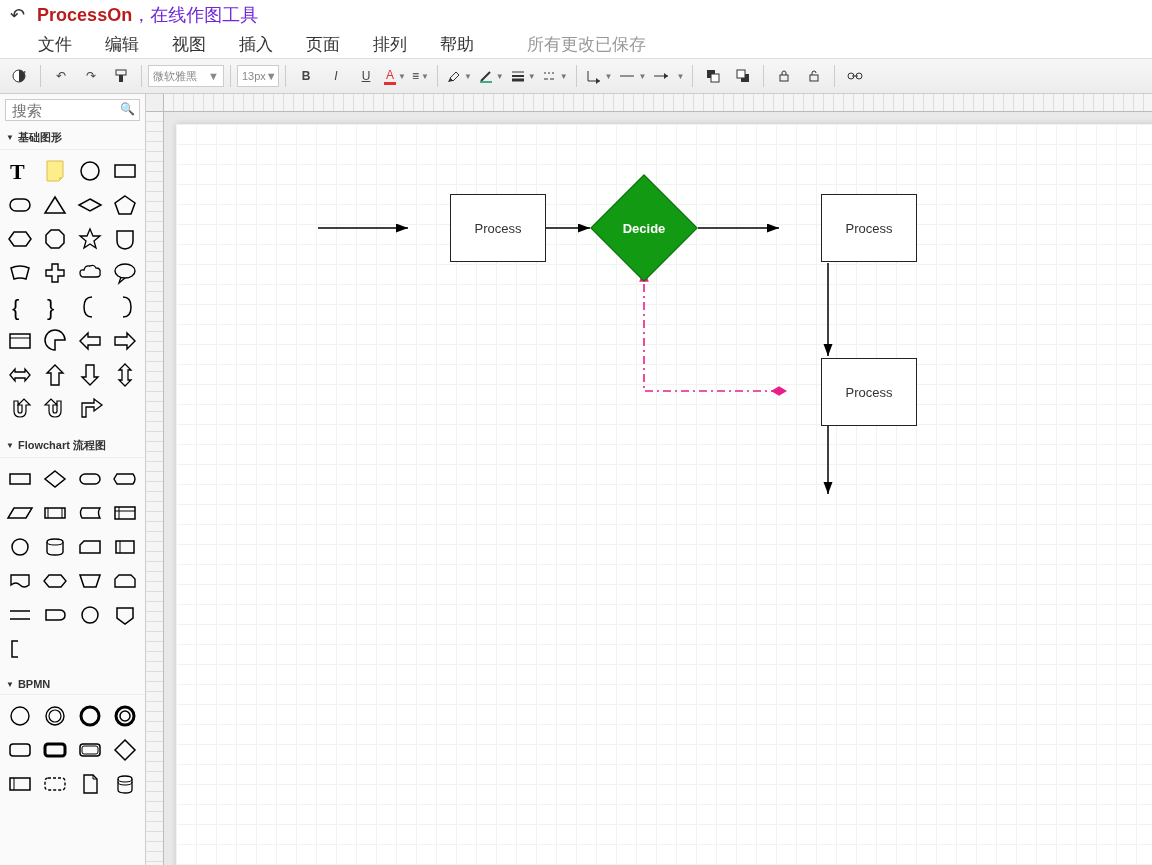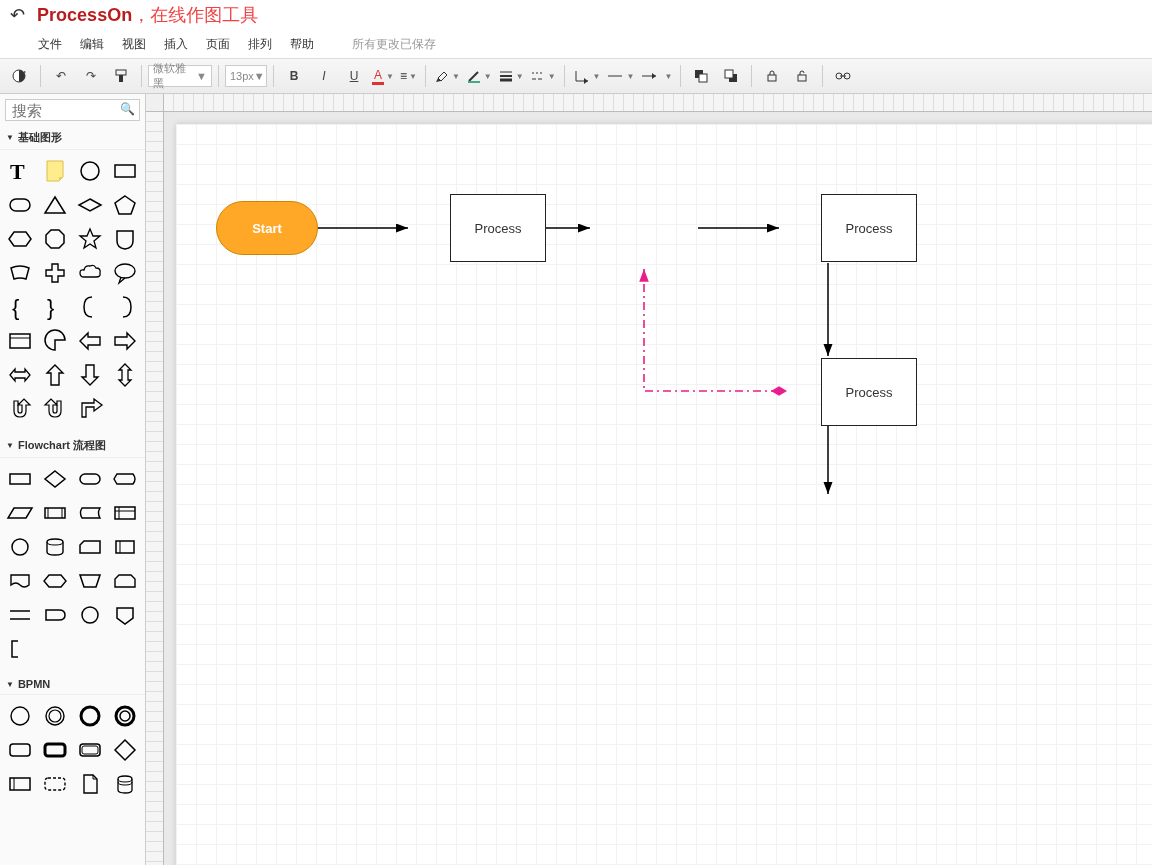--- a/index.html
+++ b/index.html
@@ -26,33 +26,33 @@
     margin-right: 12px;
     cursor: pointer;
   }
   .titlebar .app-title {
     font-size: 18px;
     color: #b91c1c;
     font-weight: bold;
   }
   .titlebar .app-subtitle {
     font-size: 18px;
-    color: #ef4444;
+    color: #6d28d9;
     font-weight: normal;
   }
 
   
   .menubar {
     height: 28px;
     display: flex;
     align-items: center;
     padding-left: 38px;
-    gap: 18px;
+    gap: 33px;
     background: #fff;
-    font-size: 12px;
+    font-size: 17px;
   }
   .menubar .menu-item {
     cursor: pointer;
     color: #333;
   }
   .menubar .save-status {
     margin-left: 20px;
     color: #999;
     font-family: Liberation Serif, serif;
   }
@@ -78,21 +78,21 @@
     border-radius: 2px;
     color: #444;
   }
   .tool-sep {
     width: 1px;
     height: 22px;
     background: #ccc;
     margin: 0 4px;
   }
   .font-select {
-    width: 64px;
+    width: 76px;
     height: 22px;
     background: #fff;
     border: 1px solid #ccc;
     font-size: 11px;
     display: flex;
     align-items: center;
     justify-content: space-between;
     padding: 0 4px;
     color: #888;
     cursor: pointer;
@@ -829,25 +829,28 @@
 
         <line x1="522" y1="104" x2="603" y2="104" stroke="#000" stroke-width="1.5" marker-end="url(#ah)"></line>
 
         <line x1="652" y1="139" x2="652" y2="232" stroke="#000" stroke-width="1.5" marker-end="url(#ah)"></line>
 
         <line x1="652" y1="302" x2="652" y2="370" stroke="#000" stroke-width="1.5" marker-end="url(#ah)"></line>
 
         <path d="M603 267 L468 267 L468 145" fill="none" stroke="#e91e8c" stroke-width="1.6" stroke-dasharray="8 4 2 4" marker-start="url(#diamPink)" marker-end="url(#ahPink)"></path>
       </svg>
 
-      <div class="node node-start" style="left:40px;top:77px;width:102px;height:54px">
-        <span>Start</span>
-      </div>
       <div class="node node-process" style="left:234px;top:70px;width:96px;height:68px">
         <span>Process</span>
+      </div>
+      <div class="diamond-wrap" style="left:430px;top:66px;width:76px;height:76px">
+        <div class="diamond"></div>
+        <div class="diamond-label">
+            <span>Decide</span>
+          </div>
       </div>
       <div class="node node-process" style="left:605px;top:70px;width:96px;height:68px">
         <span>Process</span>
       </div>
       <div class="node node-process" style="left:605px;top:234px;width:96px;height:68px">
         <span>Process</span>
       </div>
 
     </div>
   </div>

